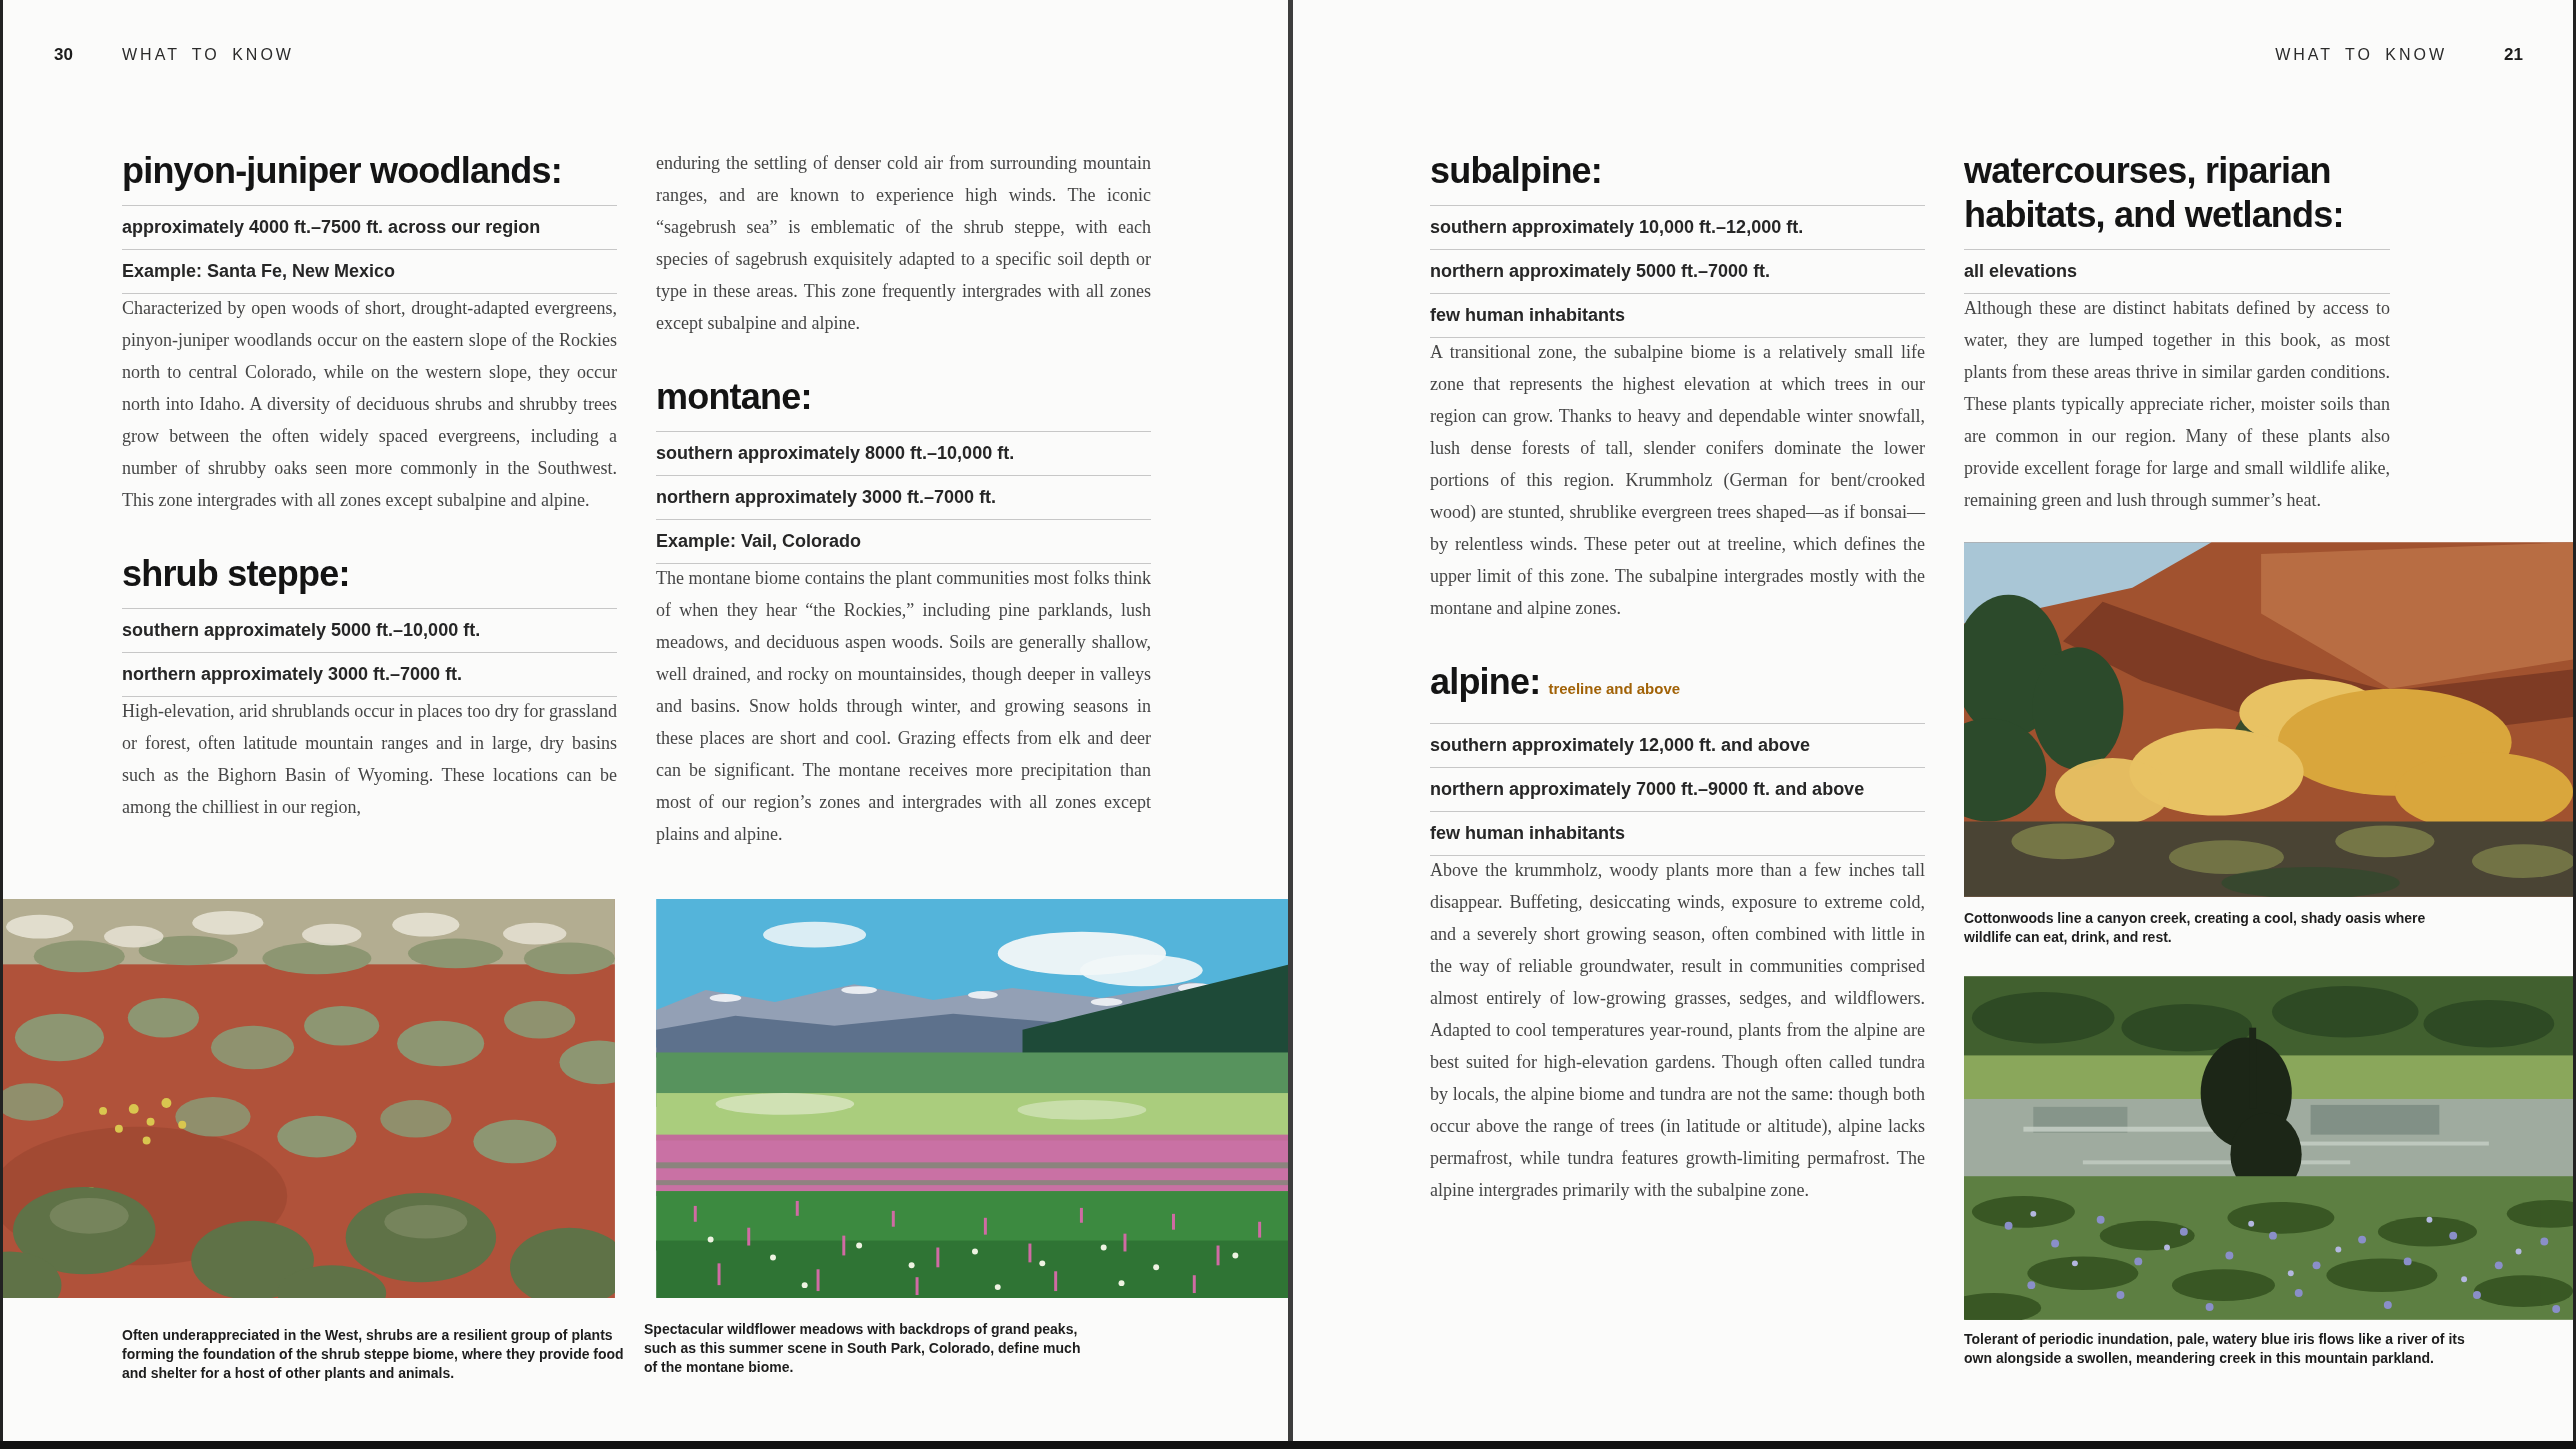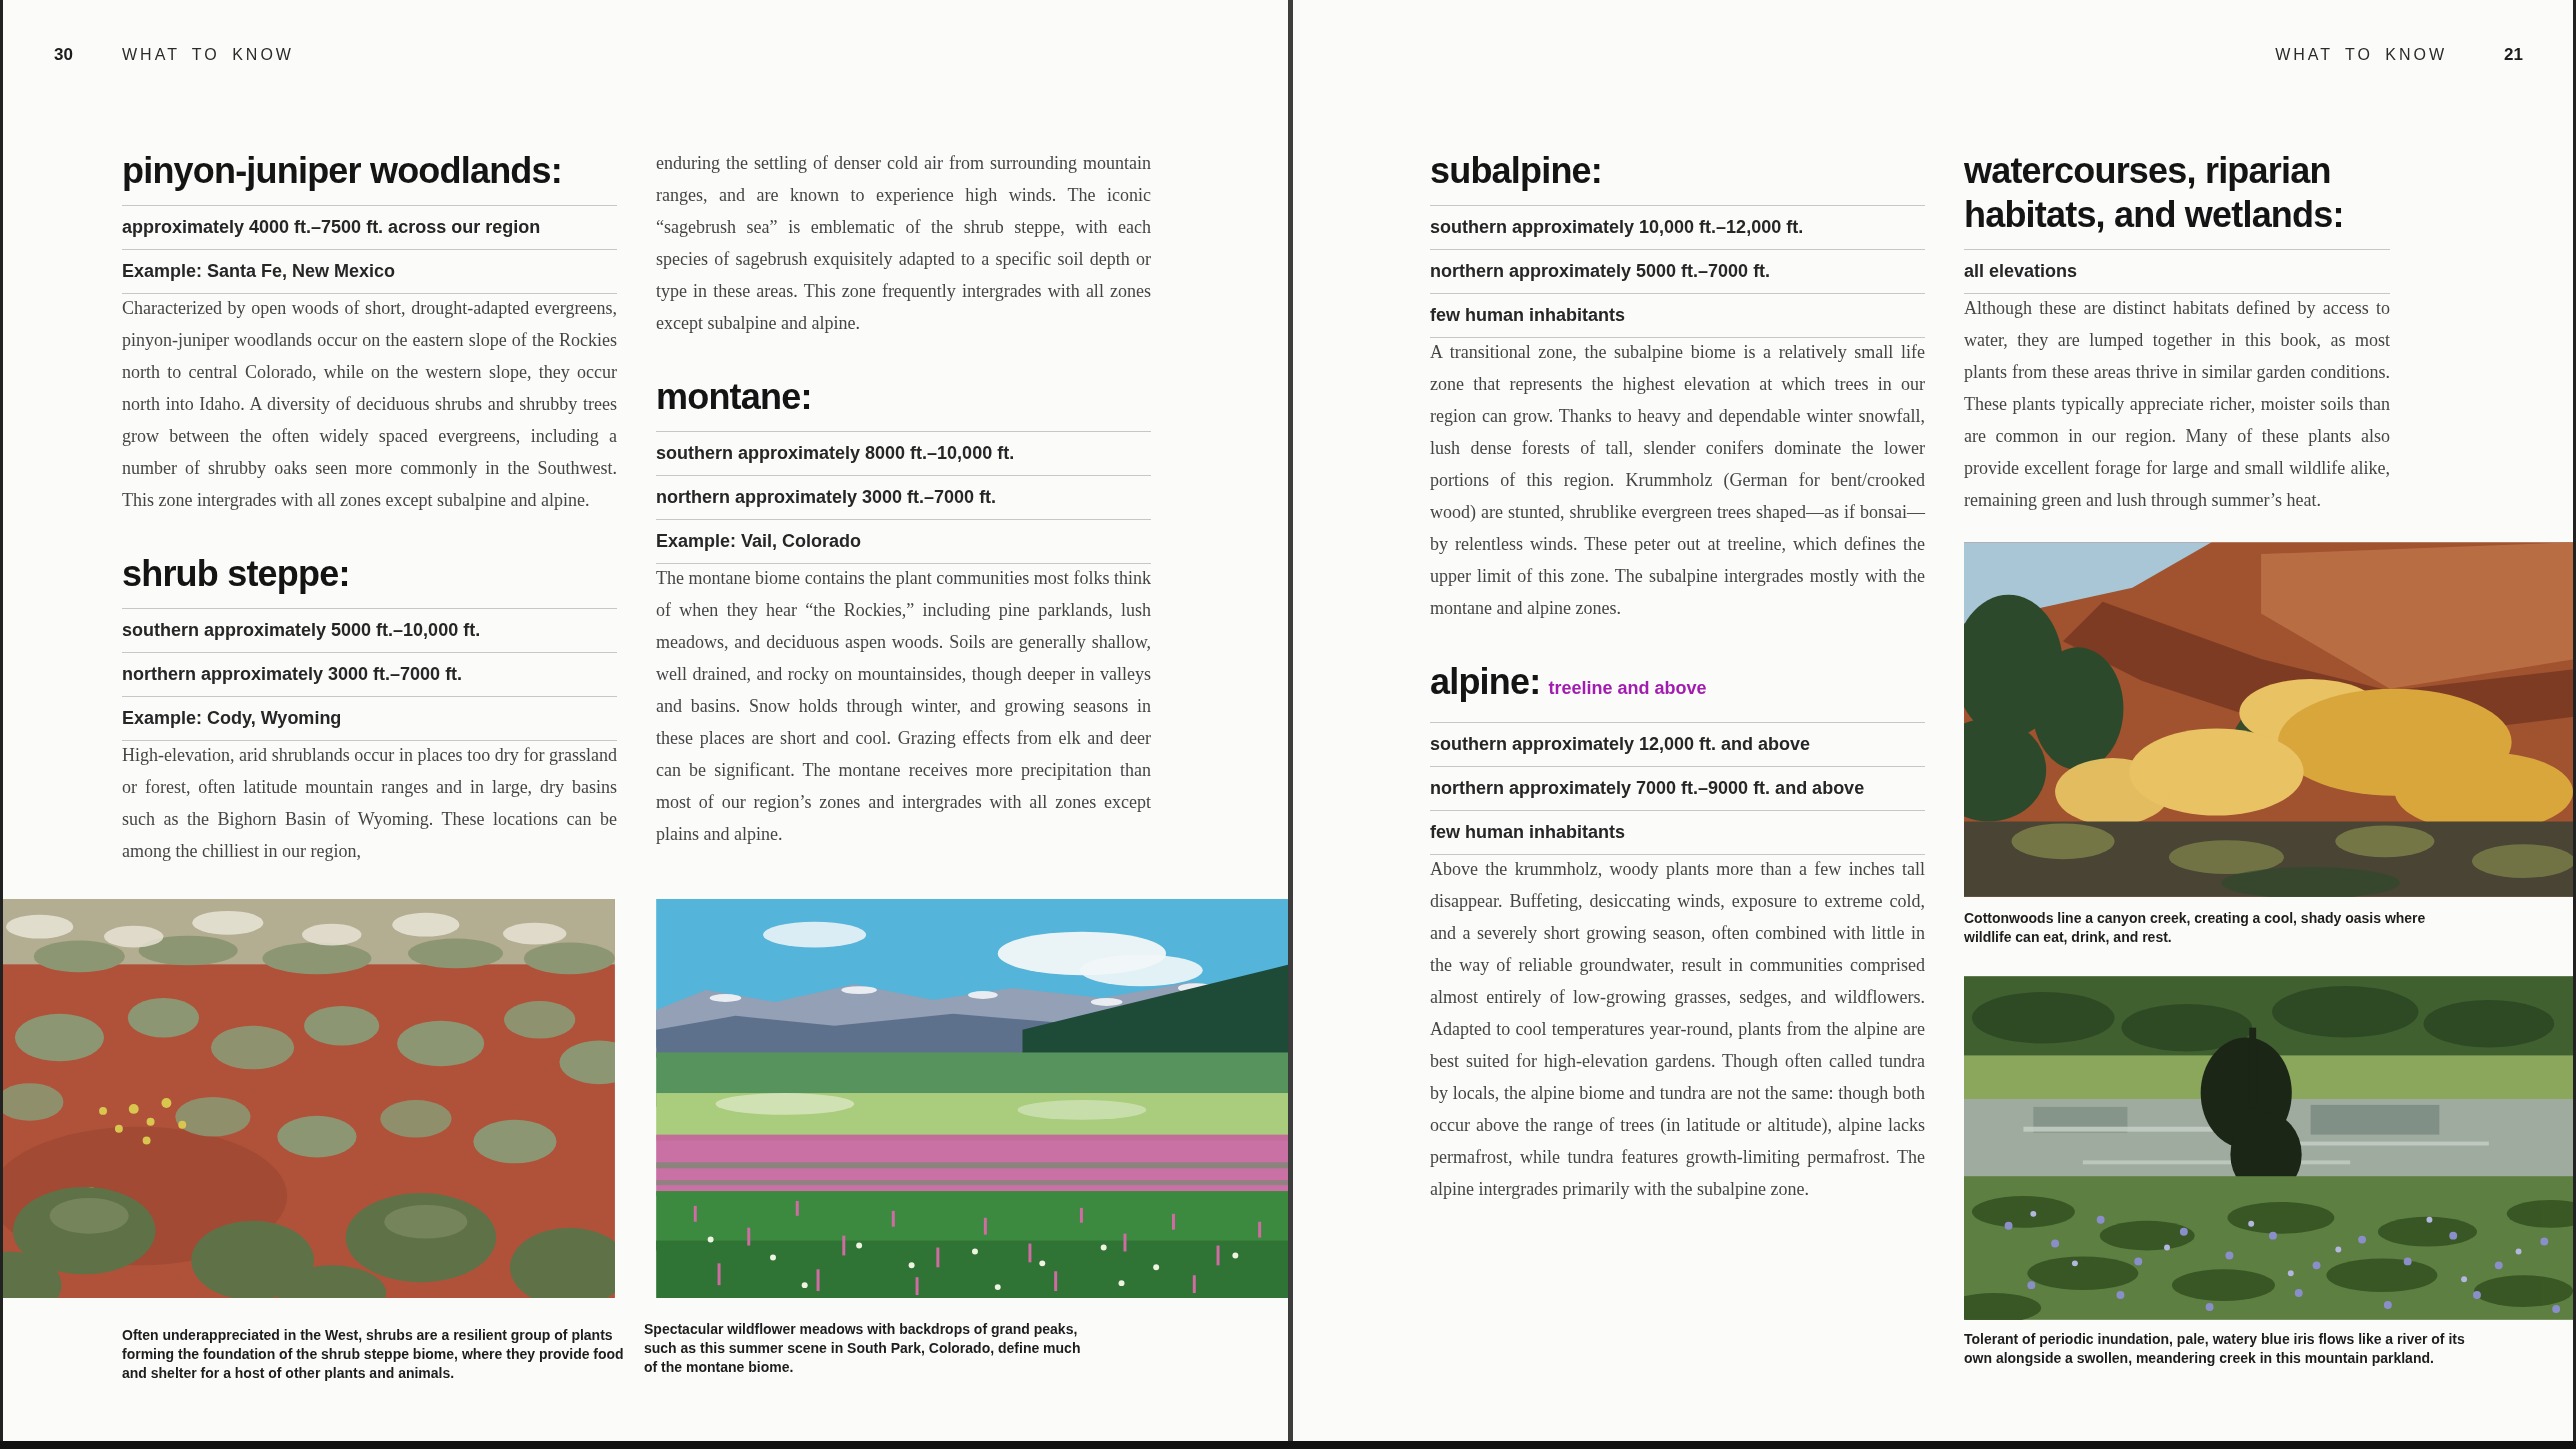--- a/index.html
+++ b/index.html
@@ -21,21 +21,21 @@
   #col-l1{left:122px;width:495px;}
   #col-l2{left:656px;width:495px;}
   #col-r1{left:1430px;width:495px;}
   #col-r2{left:1964px;width:426px;}
   section{margin:0;}
   .col > section + section, .col > p + section{margin-top:36px;}
   .sec-title{
     margin:0 0 12px 0;font-size:36px;line-height:44px;font-weight:700;
     letter-spacing:-0.8px;color:var(--heading_text,#141414);
   }
-  .sec-subtitle{font-size:18px;font-weight:700;letter-spacing:0;margin-left:8px;color:#a21caf;}
+  .sec-subtitle{font-size:15px;font-weight:700;letter-spacing:0;margin-left:8px;color:#a16207;}
   .specs{border-bottom:1px solid var(--rule,#c7c7c7);}
   .spec{
     border-top:1px solid var(--rule,#c7c7c7);padding:10px 0 11px 0;
     font-size:18px;line-height:22px;font-weight:700;color:var(--spec_text,#262626);
   }
   .body-text{
     margin:-2px 0 0 0;font-family:"Liberation Serif",serif;
     font-size:18px;line-height:32px;text-align:justify;color:var(--body_text,#454545);
   }
   
@@ -77,21 +77,20 @@
         <div class="spec">approximately 4000 ft.–7500 ft. across our region</div>
         <div class="spec">Example: Santa Fe, New Mexico</div>
       </div>
       <p class="body-text">Characterized by open woods of short, drought-adapted evergreens, pinyon-juniper woodlands occur on the eastern slope of the Rockies north to central Colorado, while on the western slope, they occur north into Idaho. A diversity of deciduous shrubs and shrubby trees grow between the often widely spaced evergreens, including a number of shrubby oaks seen more commonly in the Southwest. This zone intergrades with all zones except subalpine and alpine.</p>
     </section>
     <section>
       <h2 class="sec-title">shrub steppe:</h2>
       <div class="specs">
         <div class="spec">southern approximately 5000 ft.–10,000 ft.</div>
         <div class="spec">northern approximately 3000 ft.–7000 ft.</div>
-        <div class="spec">Example: Cody, Wyoming</div>
       </div>
       <p class="body-text">High-elevation, arid shrublands occur in places too dry for grassland or forest, often latitude mountain ranges and in large, dry basins such as the Bighorn Basin of Wyoming. These locations can be among the chilliest in our region,</p>
     </section>
   </div>
 
   <div class="col" id="col-l2">
     <p class="body-text">enduring the settling of denser cold air from surrounding mountain ranges, and are known to experience high winds. The iconic “sagebrush sea” is emblematic of the shrub steppe, with each species of sagebrush exquisitely adapted to a specific soil depth or type in these areas. This zone frequently intergrades with all zones except subalpine and alpine.</p>
     <section>
       <h2 class="sec-title">montane:</h2>
       <div class="specs">

